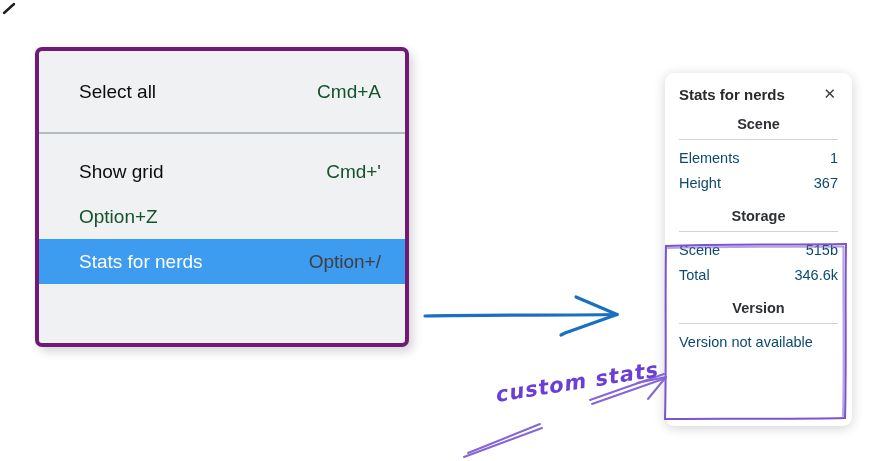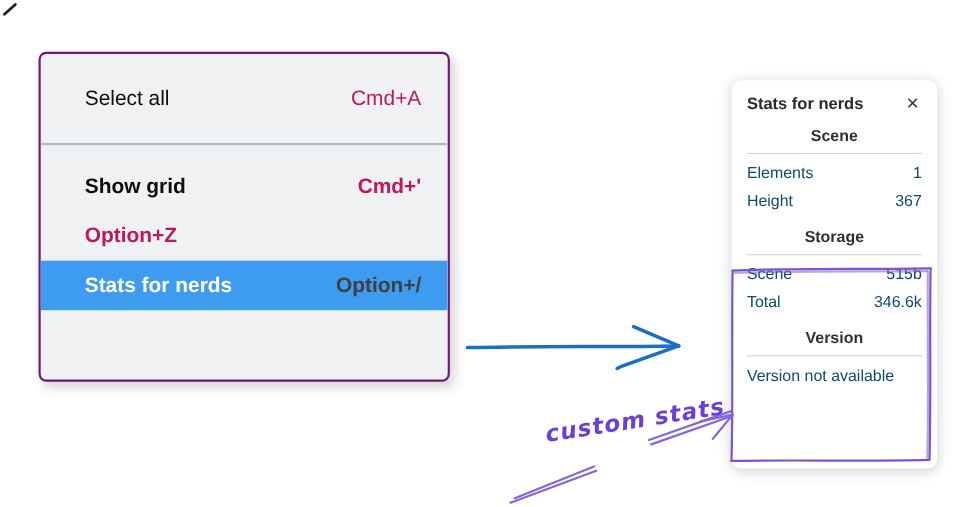--- a/index.html
+++ b/index.html
@@ -8,35 +8,35 @@
     background:#ffffff;
     font-family:"Liberation Sans", sans-serif;
   }
   svg{display:block;}
 
   
   .context-menu{
     position:absolute;left:35px;top:47px;width:374px;height:300px;
     box-sizing:border-box;
     background:#f0f1f3;
-    border:2px solid #701a75;
+    border:4px solid #701a75;
     border-radius:7px;
     box-shadow:4px 5px 10px rgba(0,0,0,0.16);
     overflow:hidden;
   }
   .menu-section{padding:18px 0;}
-  .menu-section.second{padding:15px 0 18px 0;font-weight:bold;}
+  .menu-section.second{padding:15px 0 18px 0;}
   .menu-divider{height:2px;background:#b4bac1;}
   .menu-item{
     height:45px;display:flex;align-items:center;justify-content:space-between;
     padding:0 24px 0 40px;
     font-size:19px;color:#0d0d0d;
     cursor:default;
   }
-  .menu-item .shortcut{color:#be185d;}
+  .menu-item .shortcut{color:#14532d;}
   .menu-item.highlight{background:#3d9bf0;color:#ffffff;}
   .menu-item.highlight .shortcut{color:#404040;}
 
   
   .stats-panel{
     position:absolute;left:665px;top:73px;width:187px;height:353px;
     box-sizing:border-box;
     background:#ffffff;
     border-radius:9px;
     box-shadow:0 2px 12px rgba(0,0,0,0.18);

